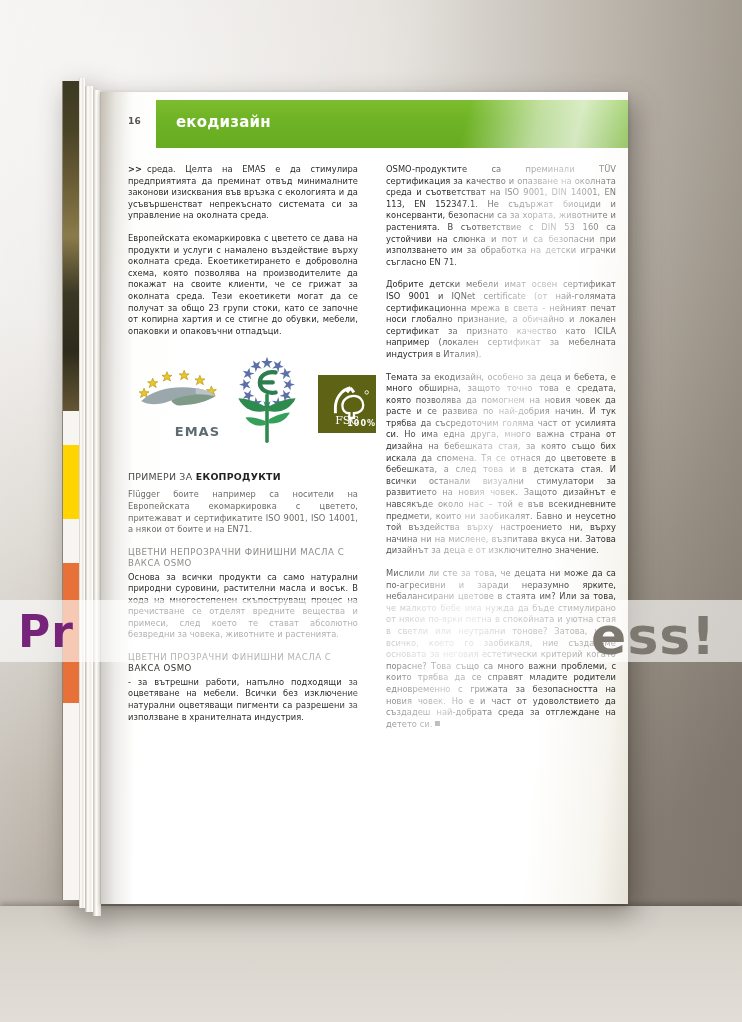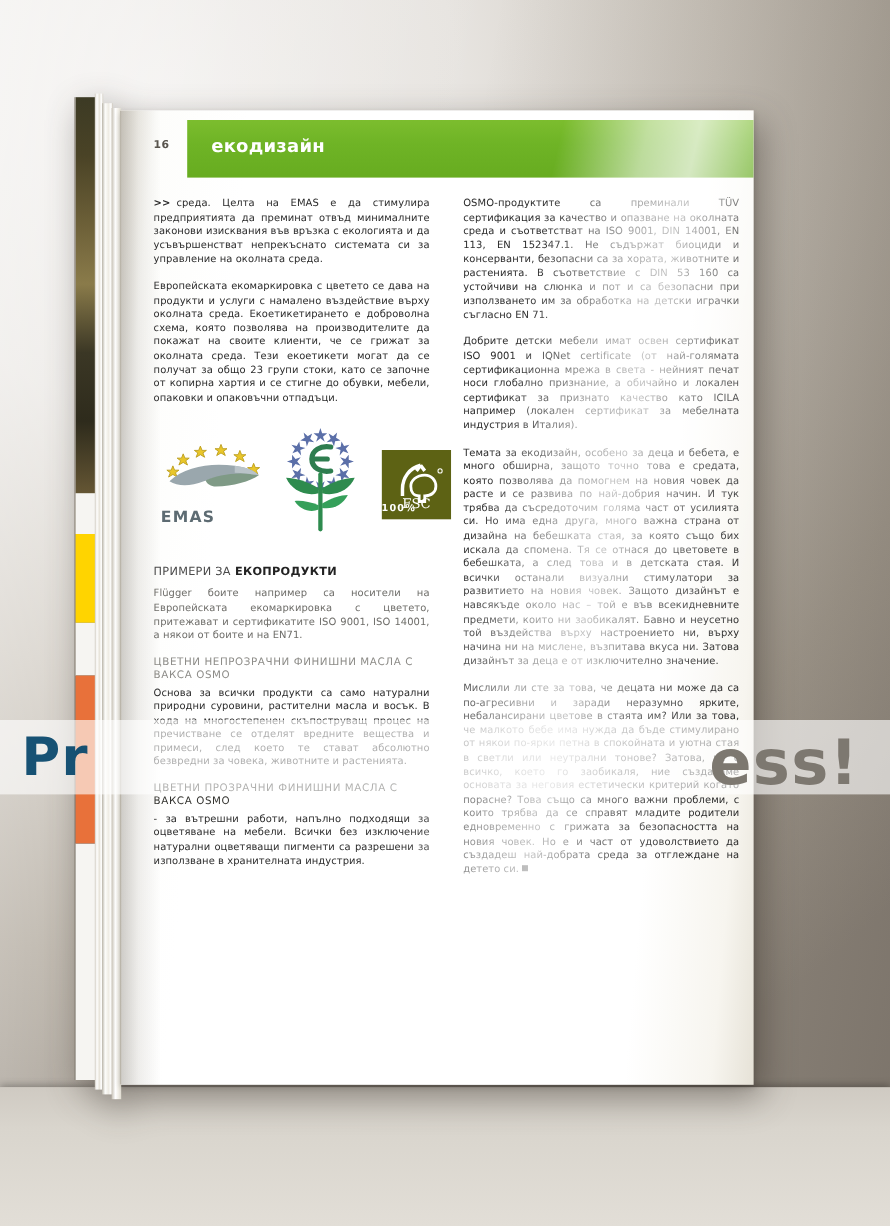--- a/index.html
+++ b/index.html
@@ -126,33 +126,33 @@
 
   
   #logos{
     position:relative;height:108px;margin:14px 0 6px 0;
   }
   .logo{position:absolute;top:0;}
   #logo-emas{left:6px;width:86px;}
   #logo-ecolabel{left:96px;width:86px;}
   #logo-fsc{left:190px;width:58px;top:24px;}
   .logo-caption{
-    text-align:left;font-size:13px;font-weight:bold;color:#5d6b72;
+    text-align:right;font-size:13px;font-weight:bold;color:#5d6b72;
     letter-spacing:1px;margin-top:1px;
   }
 
   
   #watermark{
     position:absolute;left:0;right:0;top:600px;height:62px;
     background:rgba(255,255,255,.62);
     pointer-events:none;
   }
   #watermark .wm-text{
     position:absolute;left:0;right:0;top:6px;
-    font-size:44px;font-weight:bold;color:#0c4a6e;
+    font-size:44px;font-weight:bold;color:#701a75;
     letter-spacing:1px;text-align:left;padding-left:18px;
     white-space:nowrap;opacity:.95;
   }
   #wm-right{
     position:absolute;right:26px;top:6px;font-size:52px;font-weight:bold;
     color:#7d7870;letter-spacing:1px;
   }
 </style>
 </head>
 <body>

